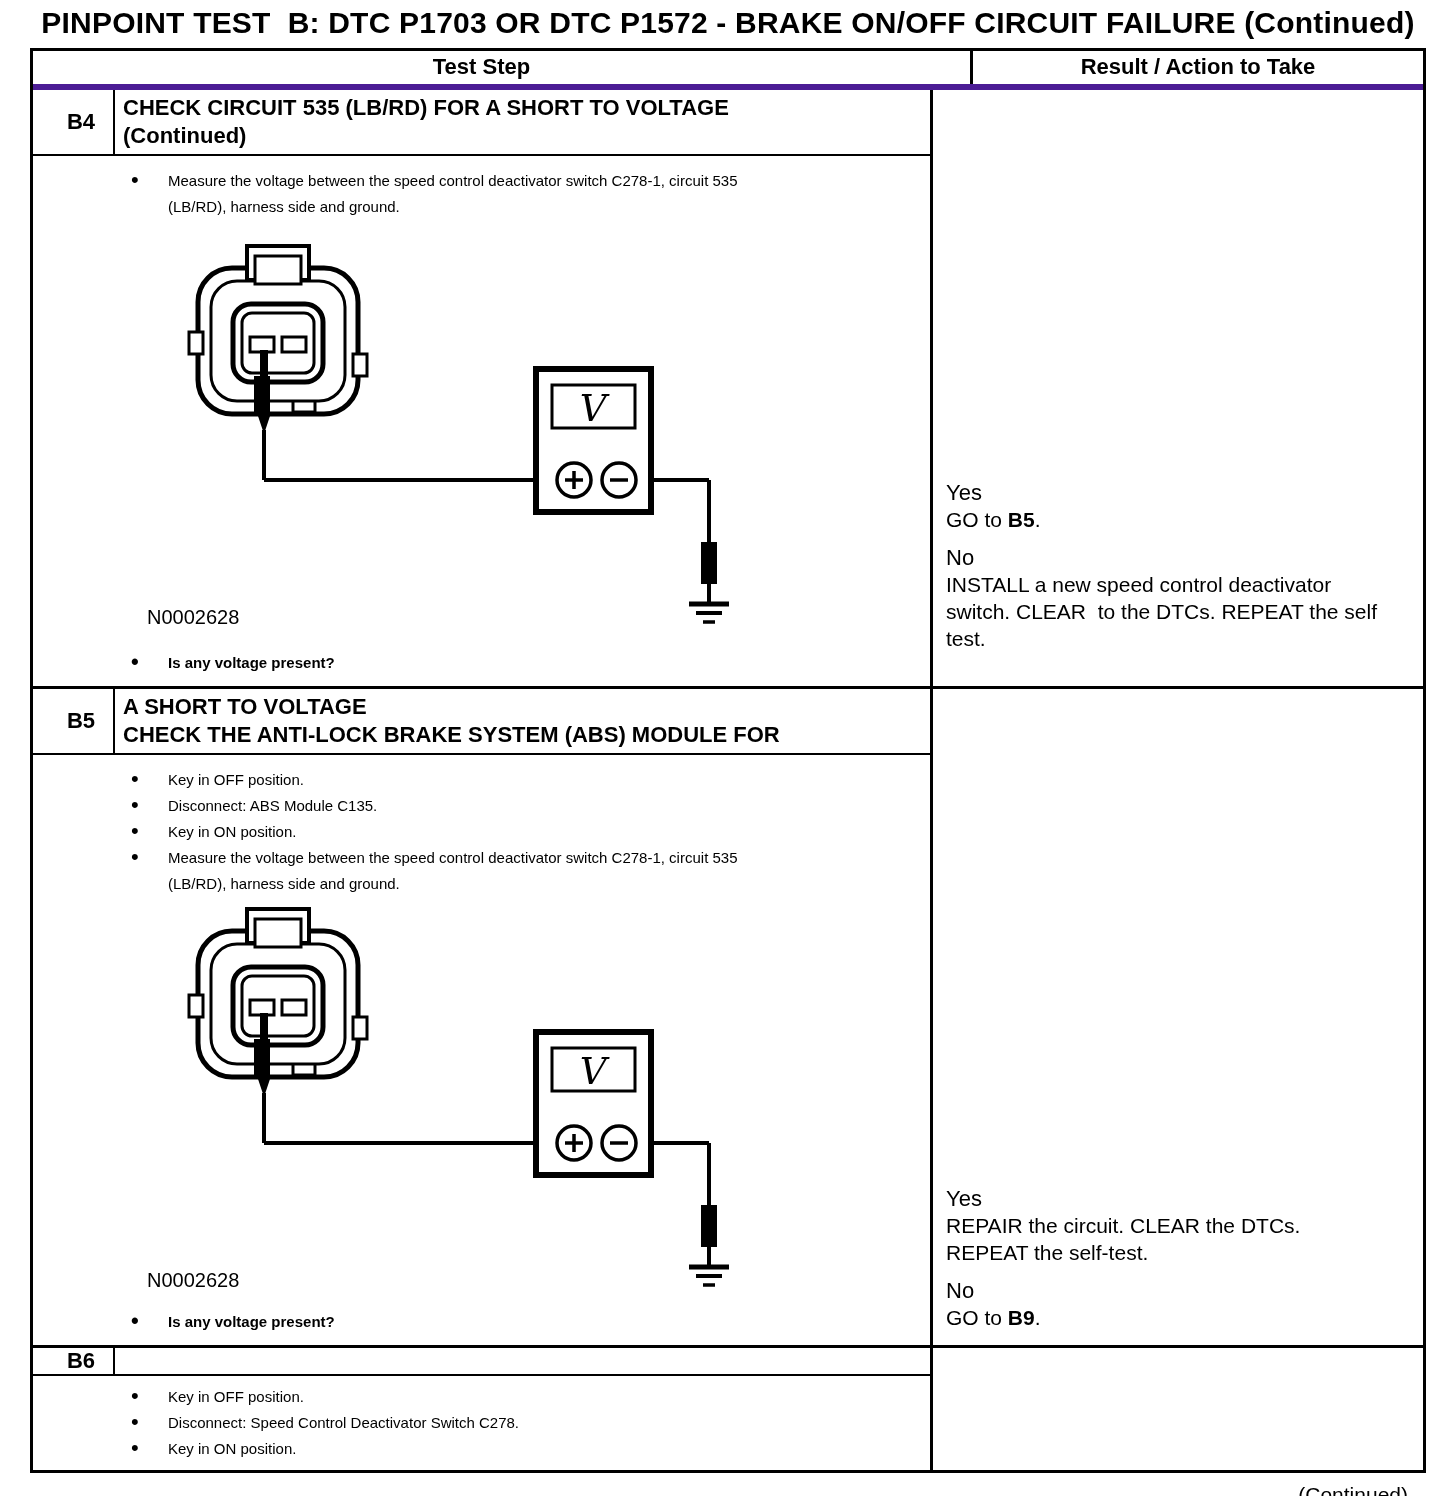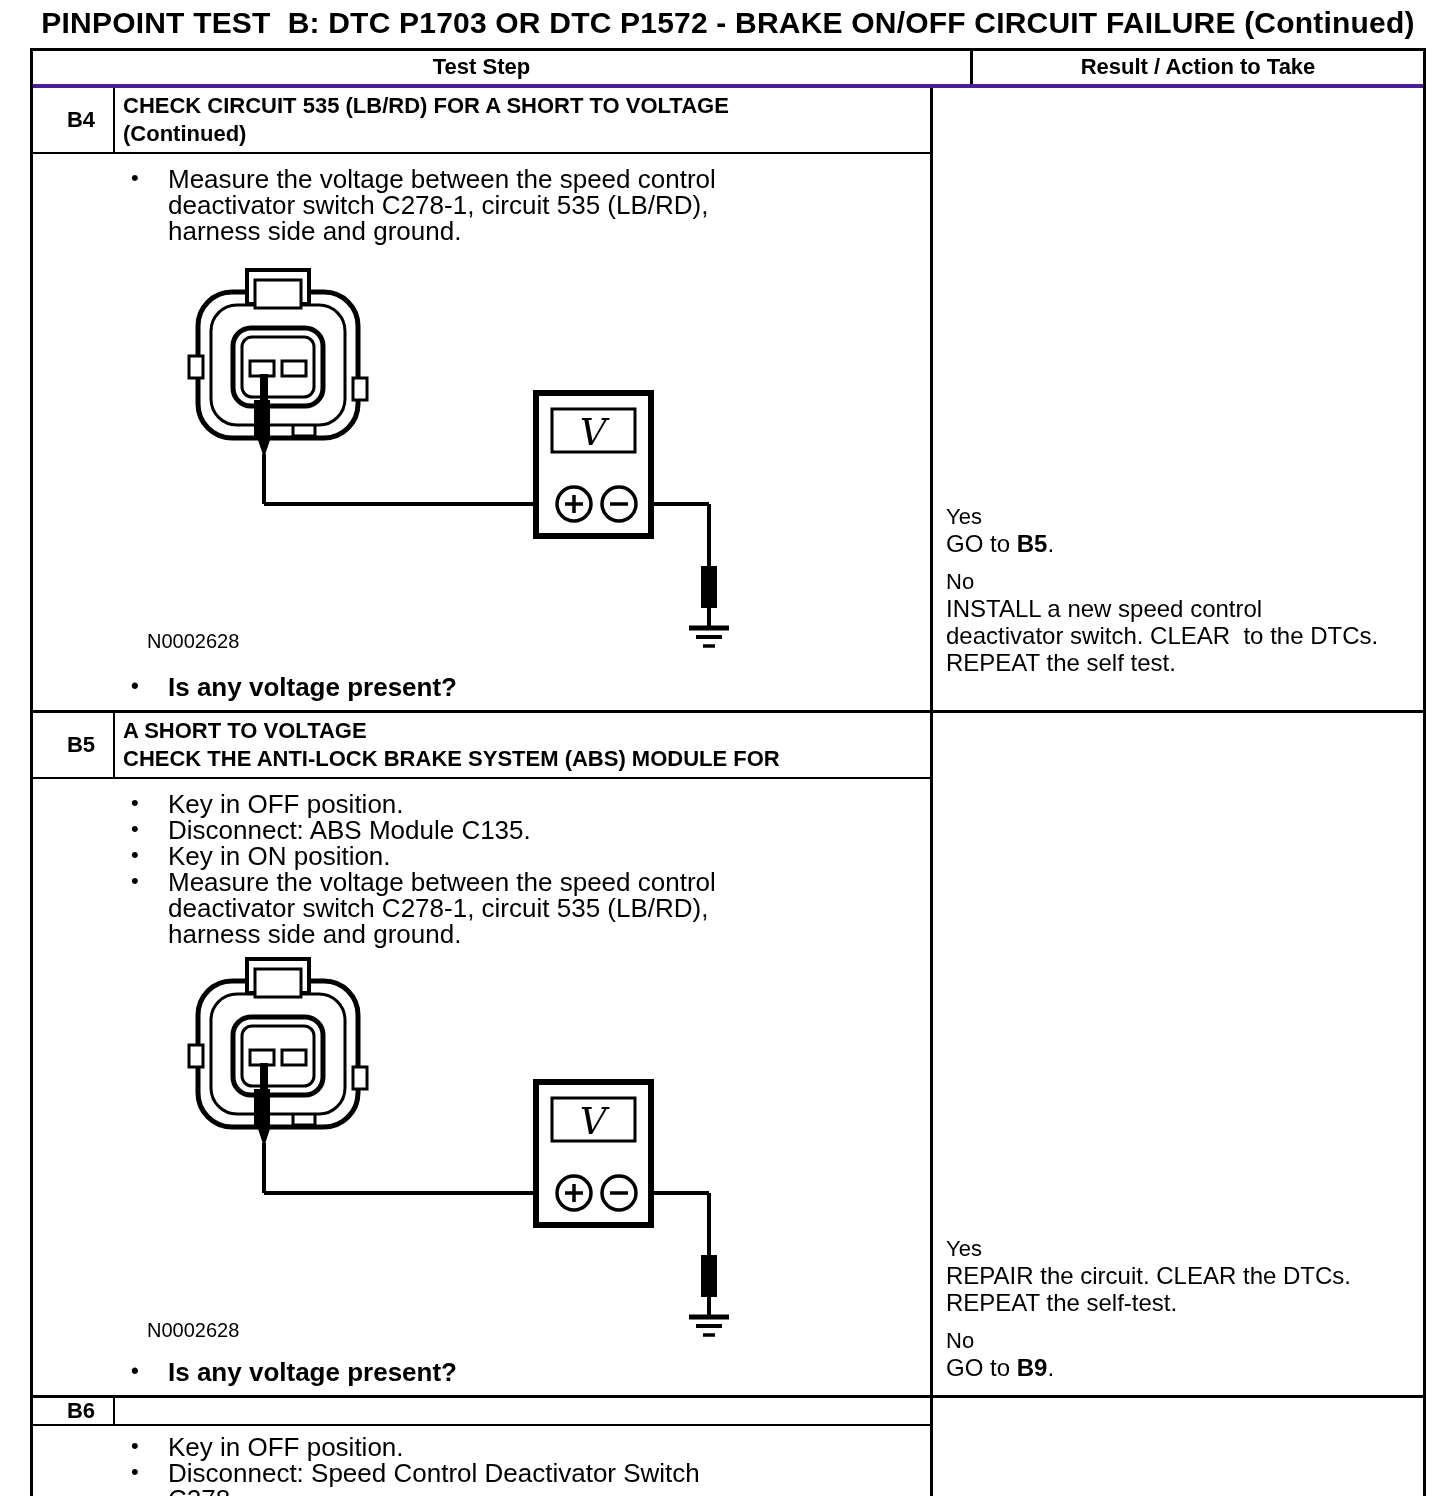--- a/index.html
+++ b/index.html
@@ -14,21 +14,21 @@
 
   .page-title {
     font-size: 30px; font-weight: bold; text-align: center;
     white-space: pre-wrap; margin: 2px 0 8px 0; letter-spacing: 0.2px;
   }
 
   .ptable { border: 3px solid #000; width: 1396px; }
 
   .thead {
     display: grid; grid-template-columns: 897px 1fr;
-    border-bottom: 4px solid #4c1d95;
+    border-bottom: 6px solid #4c1d95;
     gap: 40px;
   }
   .th { font-weight: bold; font-size: 22px; text-align: center; padding: 4px 0 5px 0; line-height: 24px; }
   .th-right { border-left: 3px solid #000; }
 
   .trow { display: grid; grid-template-columns: 897px 1fr; border-bottom: 3px solid #000; }
   .trow:last-child { border-bottom: none; }
 
   .tleft { min-width: 0; }
   .tright {
@@ -46,38 +46,38 @@
     font-weight: bold; font-size: 22px; padding-left: 16px;
   }
   .step-title { font-weight: bold; font-size: 22px; line-height: 28px; padding: 4px 8px; }
   .tline { display: block; }
 
   .step-body { padding: 12px 0 10px 0; }
   .b4-body { min-height: 526px; }
   .b5-body { min-height: 586px; }
   .b6-body { min-height: 86px; padding: 8px 0 8px 0; }
 
-  ul.bullets { list-style: none; margin: 0; padding: 0 0 0 96px; font-size: 26px; line-height: 26px; }
+  ul.bullets { list-style: none; margin: 0; padding: 0 0 0 96px; font-size: 15px; line-height: 26px; }
   ul.bullets li { position: relative; padding-left: 39px; max-width: 640px; }
   ul.bullets li::before { content: "\2022"; position: absolute; left: 2px; top: -1px; font-size: 22px; }
   li.question { font-weight: bold; }
   ul.q { margin-top: 12px; }
 
   .figure { margin: 24px 0 0 110px; width: 600px; }
   .b5-body .figure { margin-top: 10px; }
   .b5-body ul.q { margin-top: 8px; }
 
   svg .ln { stroke: #000; fill: none; }
   svg .fw { fill: #fff; stroke: #000; }
   svg .fb { fill: #000; stroke: none; }
   svg text.fig-label { font-family: "Liberation Sans", sans-serif; font-size: 20px; fill: #000; }
   svg text.vletter { font-family: "DejaVu Serif", serif; font-style: italic; font-size: 37px; fill: #000; }
 
   .result-label { font-weight: normal; font-size: 22px; line-height: 26px; margin-top: 12px; }
-  .result-action { font-size: 24px; line-height: 27px; white-space: pre-wrap; }
+  .result-action { font-size: 21px; line-height: 27px; white-space: pre-wrap; }
   .b { font-weight: bold; }
 
   .footer-note { text-align: right; font-size: 21px; margin: 10px 18px 0 0; }
 </style>
 </head>
 <body>
 
 <div class="doc">
 
   <div class="page-title">PINPOINT TEST  B: DTC P1703 OR DTC P1572 - BRAKE ON/OFF CIRCUIT FAILURE (Continued)</div>

